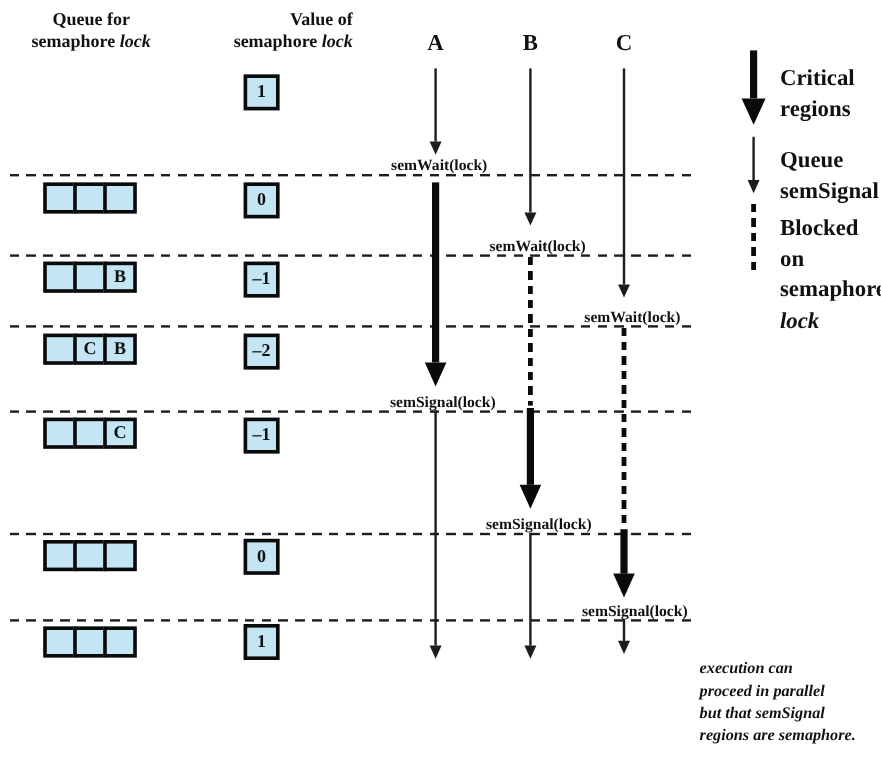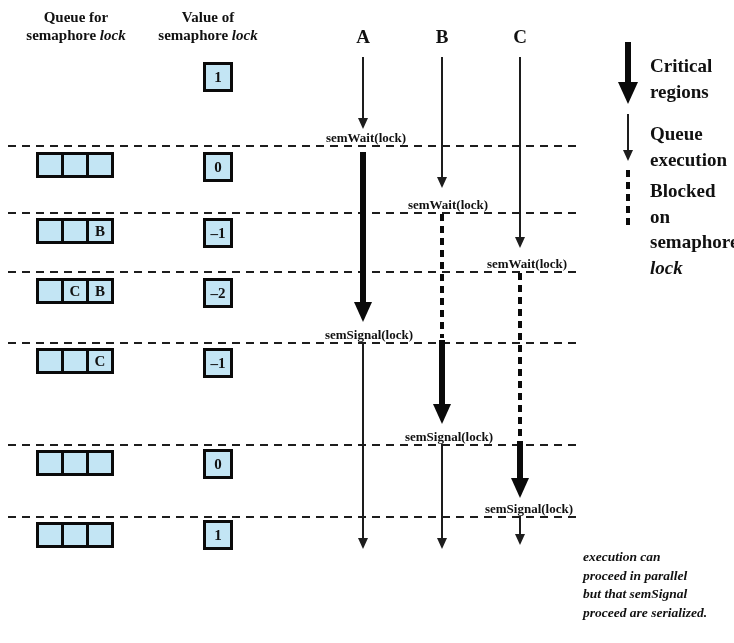--- a/index.html
+++ b/index.html
@@ -47,21 +47,21 @@
 </head>
 <body>
 
 <div id="stage">
 
   <div class="hdr" style="left:0;top:9px;width:152px;">
     <span>Queue for</span><br>
     <span>semaphore</span>
     <em>lock</em>
   </div>
-  <div class="hdr" style="left:132px;top:9px;width:152px;">
+  <div class="hdr" style="left:142px;top:9px;width:152px;text-align:right;">
     <span>Value of</span><br>
     <span>semaphore</span>
     <em>lock</em>
   </div>
 
   <div class="proc" style="left:363px;top:26px;">A</div>
   <div class="proc" style="left:442px;top:26px;">B</div>
   <div class="proc" style="left:520px;top:26px;">C</div>
 
   <div class="hdash" style="top:145px;"></div>
@@ -162,30 +162,30 @@
   <div class="arr-b" style="left:618px;top:82px;border-left-width:10px;border-right-width:10px;border-top-width:22px;"></div>
   <div class="leg" style="left:650px;top:53px;">
     <span>Critical</span>
     <span>regions</span>
   </div>
 
   <div class="vline" style="left:627px;top:114px;height:36px;"></div>
   <div class="arr-s" style="left:623px;top:150px;"></div>
   <div class="leg" style="left:650px;top:121px;">
     <span>Queue</span>
-    <span>execution</span>
+    <span>semSignal</span>
   </div>
 
   <div class="vblock" style="left:626px;top:170px;height:55px;"></div>
   <div class="leg" style="left:650px;top:178px;">
     <span>Blocked on</span>
     <span>semaphore</span>
     <em>lock</em>
   </div>
 
   <div class="note">
     <span>execution can</span>
     <span>proceed in parallel</span>
     <span>but that semSignal</span>
-    <span>proceed are serialized.</span>
+    <span>regions are semaphore.</span>
   </div>
 
 </div>
 
 </body></html>

